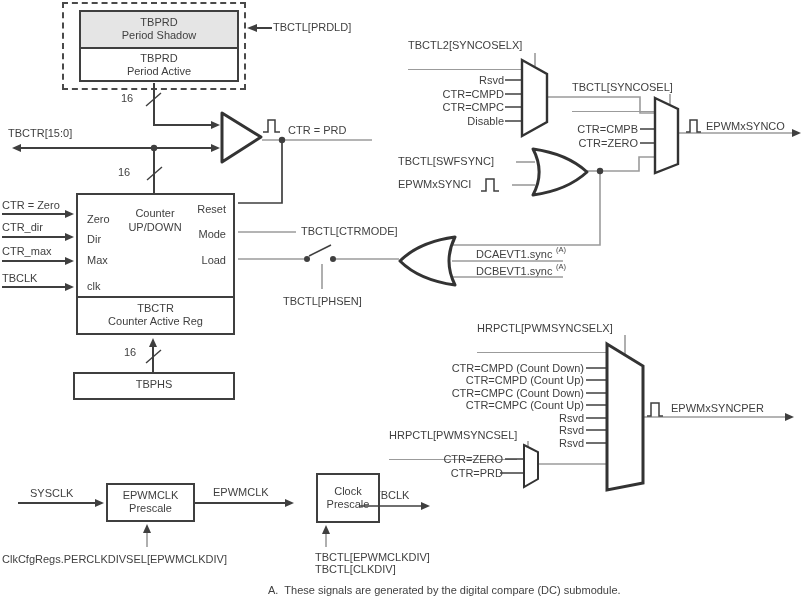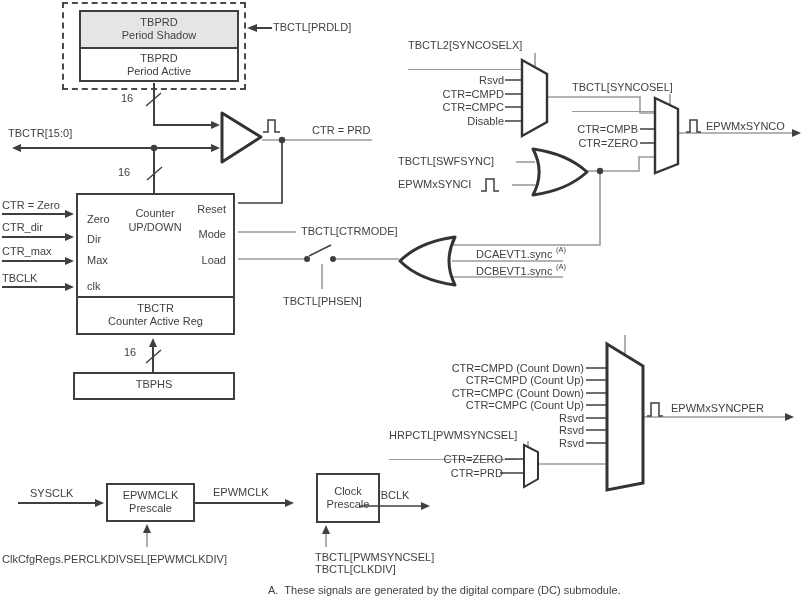--- a/index.html
+++ b/index.html
@@ -32,21 +32,21 @@
       <div class="bt" style="top:16px;">Period Active</div>
     </div>
   </div>
   <span class="lbl" style="left:273px;top:21px;">TBCTL[PRDLD]</span>
 
   <span class="lbl" style="left:121px;top:92px;">16</span>
   <span class="lbl" style="left:118px;top:166px;">16</span>
   <span class="lbl" style="left:124px;top:346px;">16</span>
 
   <span class="lbl" style="left:8px;top:127px;">TBCTR[15:0]</span>
-  <span class="lbl" style="left:312px;top:124px;">CTR = PRD</span>
+  <span class="lbl" style="left:288px;top:124px;">CTR = PRD</span>
 
   <div class="box under" style="left:76px;top:193px;width:159px;height:142px;">
     <span class="lbl" style="left:9px;top:18px;">Zero</span>
     <span class="lbl" style="left:9px;top:38px;">Dir</span>
     <span class="lbl" style="left:9px;top:59px;">Max</span>
     <span class="lbl" style="left:9px;top:85px;">clk</span>
     <div class="lbl c" style="left:36px;top:12px;width:82px;">Counter</div>
     <div class="lbl c" style="left:36px;top:26px;width:82px;">UP/DOWN</div>
     <div class="lbl r" style="left:98px;top:8px;width:50px;">Reset</div>
     <div class="lbl r" style="left:98px;top:33px;width:50px;">Mode</div>
@@ -89,20 +89,21 @@
   <span class="lbl" style="left:706px;top:120px;">EPWMxSYNCO</span>
 
   <span class="lbl" style="left:398px;top:155px;">TBCTL[SWFSYNC]</span>
   <span class="lbl" style="left:398px;top:178px;">EPWMxSYNCI</span>
 
   <span class="lbl" style="left:476px;top:248px;">DCAEVT1.sync</span>
   <span class="lbl sup" style="left:556px;top:246px;">(A)</span>
   <span class="lbl" style="left:476px;top:265px;">DCBEVT1.sync</span>
   <span class="lbl sup" style="left:556px;top:263px;">(A)</span>
 
+  <span class="lbl ul" style="left:477px;top:322px;">HRPCTL[PWMSYNCSELX]</span>
   <div class="lbl r" style="left:424px;top:362px;width:160px;">CTR=CMPD (Count Down)</div>
   <div class="lbl r" style="left:424px;top:374px;width:160px;">CTR=CMPD (Count Up)</div>
   <div class="lbl r" style="left:424px;top:387px;width:160px;">CTR=CMPC (Count Down)</div>
   <div class="lbl r" style="left:424px;top:399px;width:160px;">CTR=CMPC (Count Up)</div>
   <div class="lbl r" style="left:424px;top:412px;width:160px;">Rsvd</div>
   <div class="lbl r" style="left:424px;top:424px;width:160px;">Rsvd</div>
   <div class="lbl r" style="left:424px;top:437px;width:160px;">Rsvd</div>
   <span class="lbl code" style="left:611px;top:362px;">111</span>
   <span class="lbl code" style="left:611px;top:374px;">110</span>
   <span class="lbl code" style="left:611px;top:387px;">101</span>
@@ -124,21 +125,21 @@
     <div class="bt" style="top:4px;">EPWMCLK</div>
     <div class="bt" style="top:17px;">Prescale</div>
   </div>
   <span class="lbl" style="left:213px;top:486px;">EPWMCLK</span>
   <div class="box under" style="left:296px;top:473px;width:64px;height:50px;margin-left:20px;">
     <div class="bt" style="top:10px;">Clock</div>
     <div class="bt" style="top:23px;">Prescale</div>
   </div>
   <span class="lbl" style="left:374px;top:489px;">TBCLK</span>
   <span class="lbl" style="left:2px;top:553px;">ClkCfgRegs.PERCLKDIVSEL[EPWMCLKDIV]</span>
-  <span class="lbl" style="left:315px;top:551px;">TBCTL[PWMSYNCSEL]</span>
+  <span class="lbl" style="left:315px;top:551px;">TBCTL[EPWMCLKDIV]</span>
   <span class="lbl" style="left:315px;top:563px;">TBCTL[CLKDIV]</span>
 
   <span class="lbl" style="left:268px;top:584px;">A.  These signals are generated by the digital compare (DC) submodule.</span>
 
   <svg class="layer" width="803" height="604" viewBox="0 0 803 604">
 
     <g stroke="#3f3f3f" stroke-width="2" fill="none">
       <line x1="256" y1="28" x2="272" y2="28"></line>
       <polyline points="154,83 154,125 212,125"></polyline>
       <line x1="21" y1="148" x2="212" y2="148"></line>

